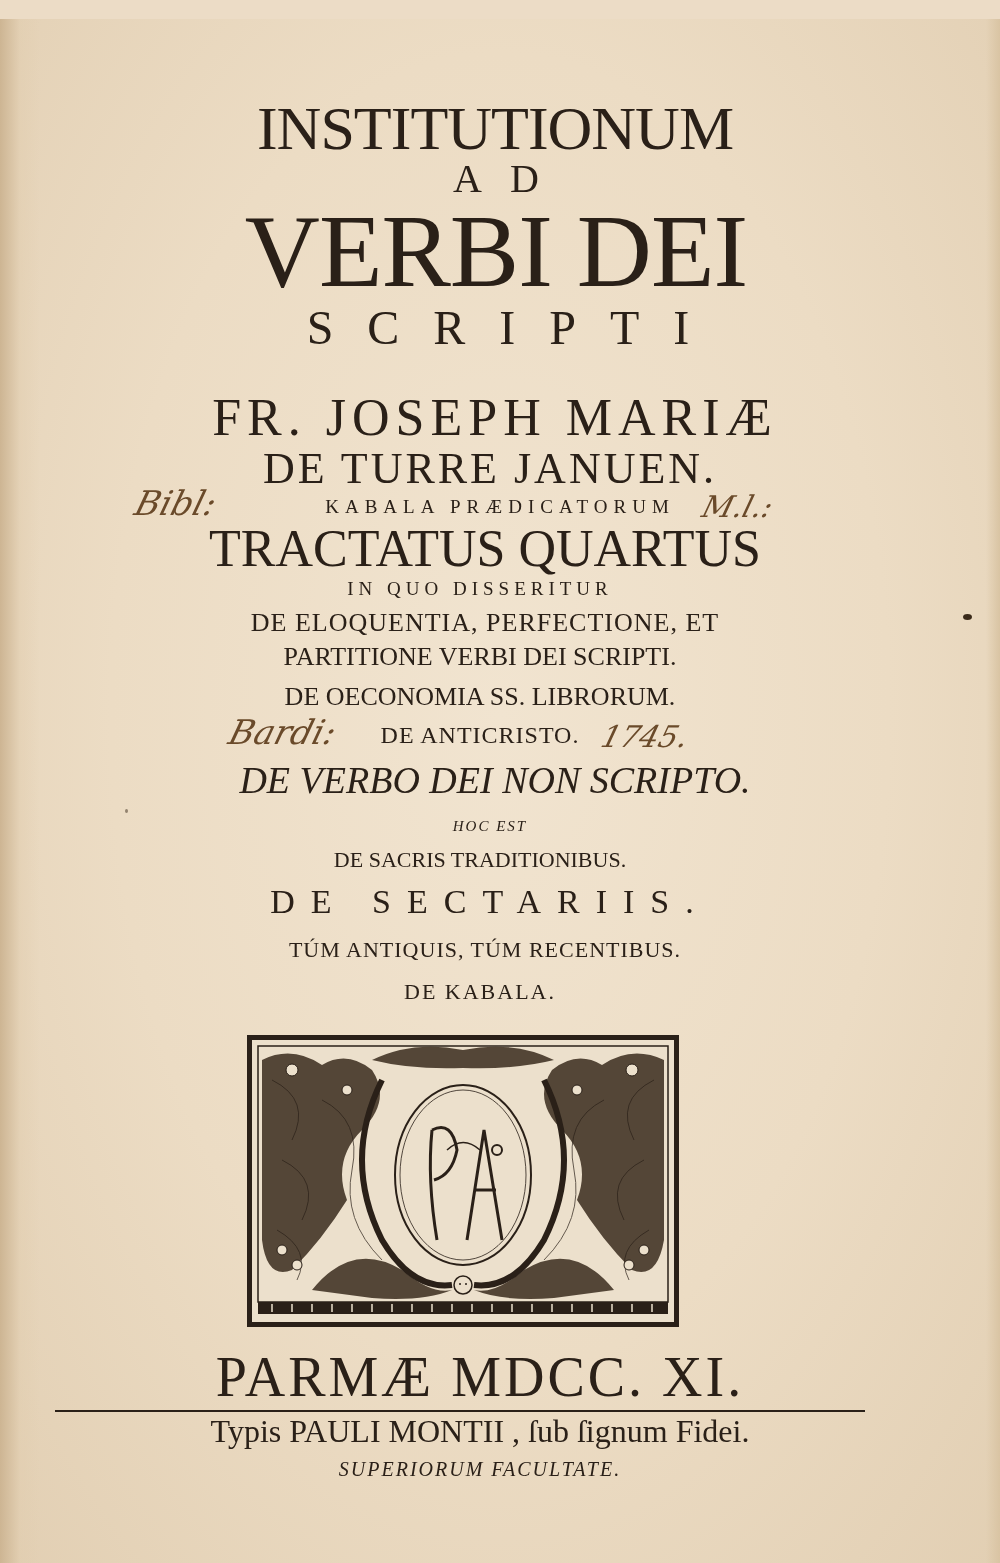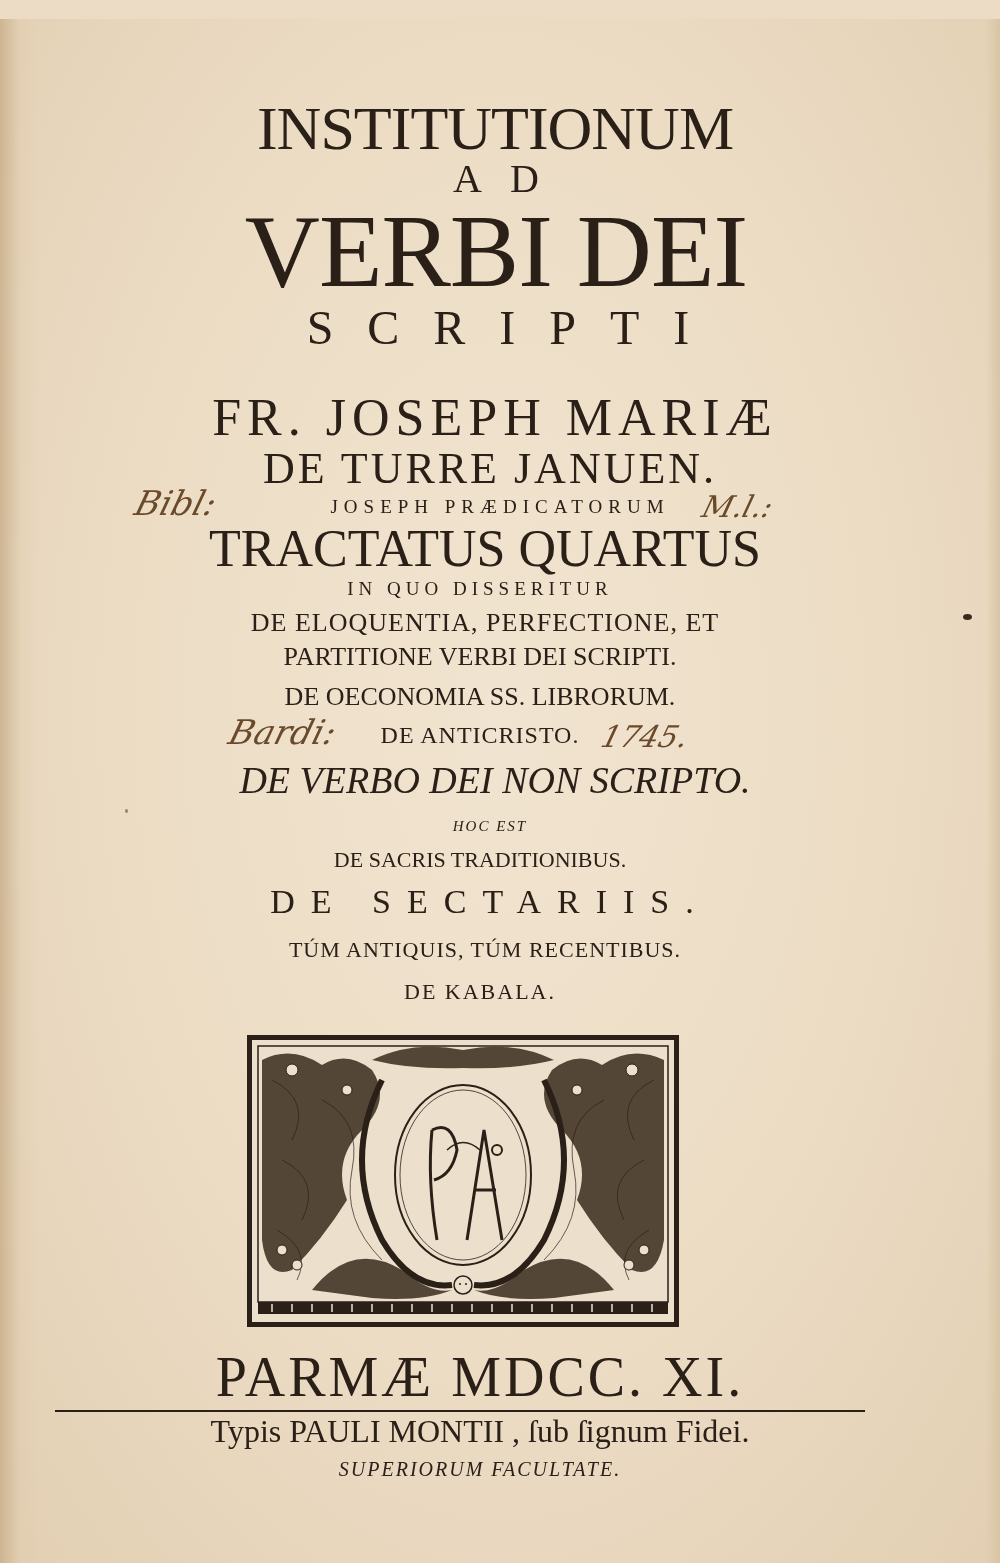--- a/index.html
+++ b/index.html
@@ -79,21 +79,21 @@
 
 <div class="page">
 
   <div class="line l-title1">INSTITUTIONUM</div>
   <div class="line l-ad">AD</div>
   <div class="line l-verbi">VERBI DEI</div>
   <div class="line l-scripti">SCRIPTI</div>
 
   <div class="line l-joseph">FR. JOSEPH MARIÆ</div>
   <div class="line l-turre">DE TURRE JANUEN.</div>
-  <div class="line l-ordinis">JOSEPH PRÆDICATORUM</div>
+  <div class="line l-ordinis">KABALA PRÆDICATORUM</div>
   <div class="line l-tract">TRACTATUS QUARTUS</div>
   <div class="line l-inquo">IN QUO DISSERITUR</div>
 
   <div class="line l-eloq">DE ELOQUENTIA, PERFECTIONE, ET</div>
   <div class="line l-part">PARTITIONE VERBI DEI SCRIPTI.</div>
   <div class="line l-oecon">DE OECONOMIA SS. LIBRORUM.</div>
   <div class="line l-anti">DE ANTICRISTO.</div>
 
   <div class="line l-nonscr">DE VERBO DEI NON SCRIPTO.</div>
   <div class="line l-hoc">HOC EST</div>

